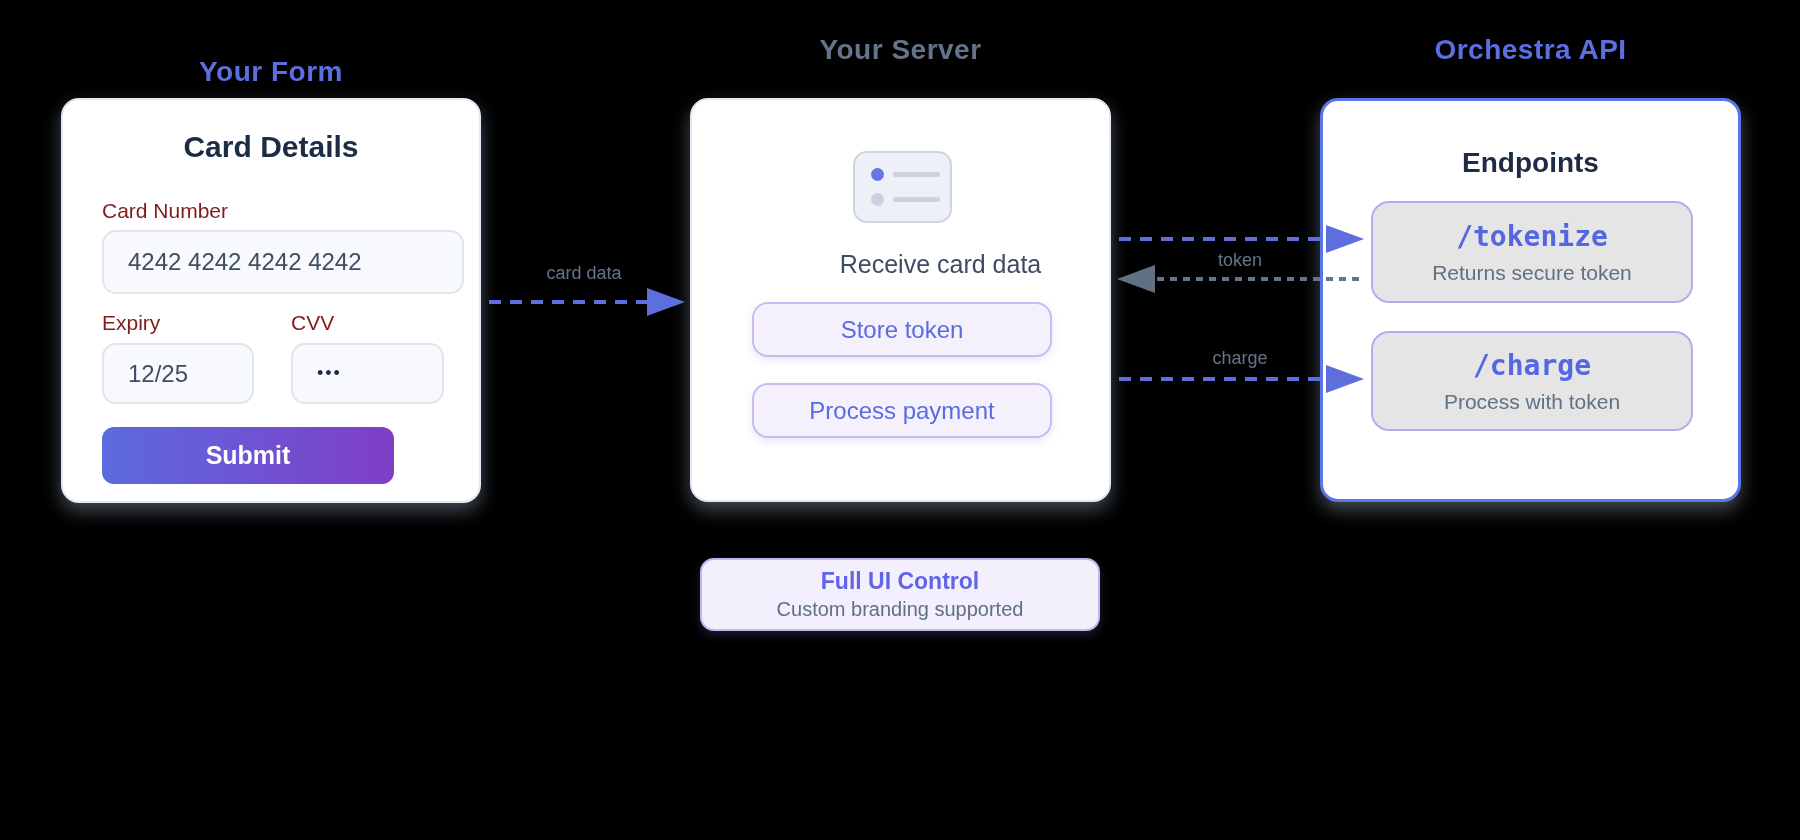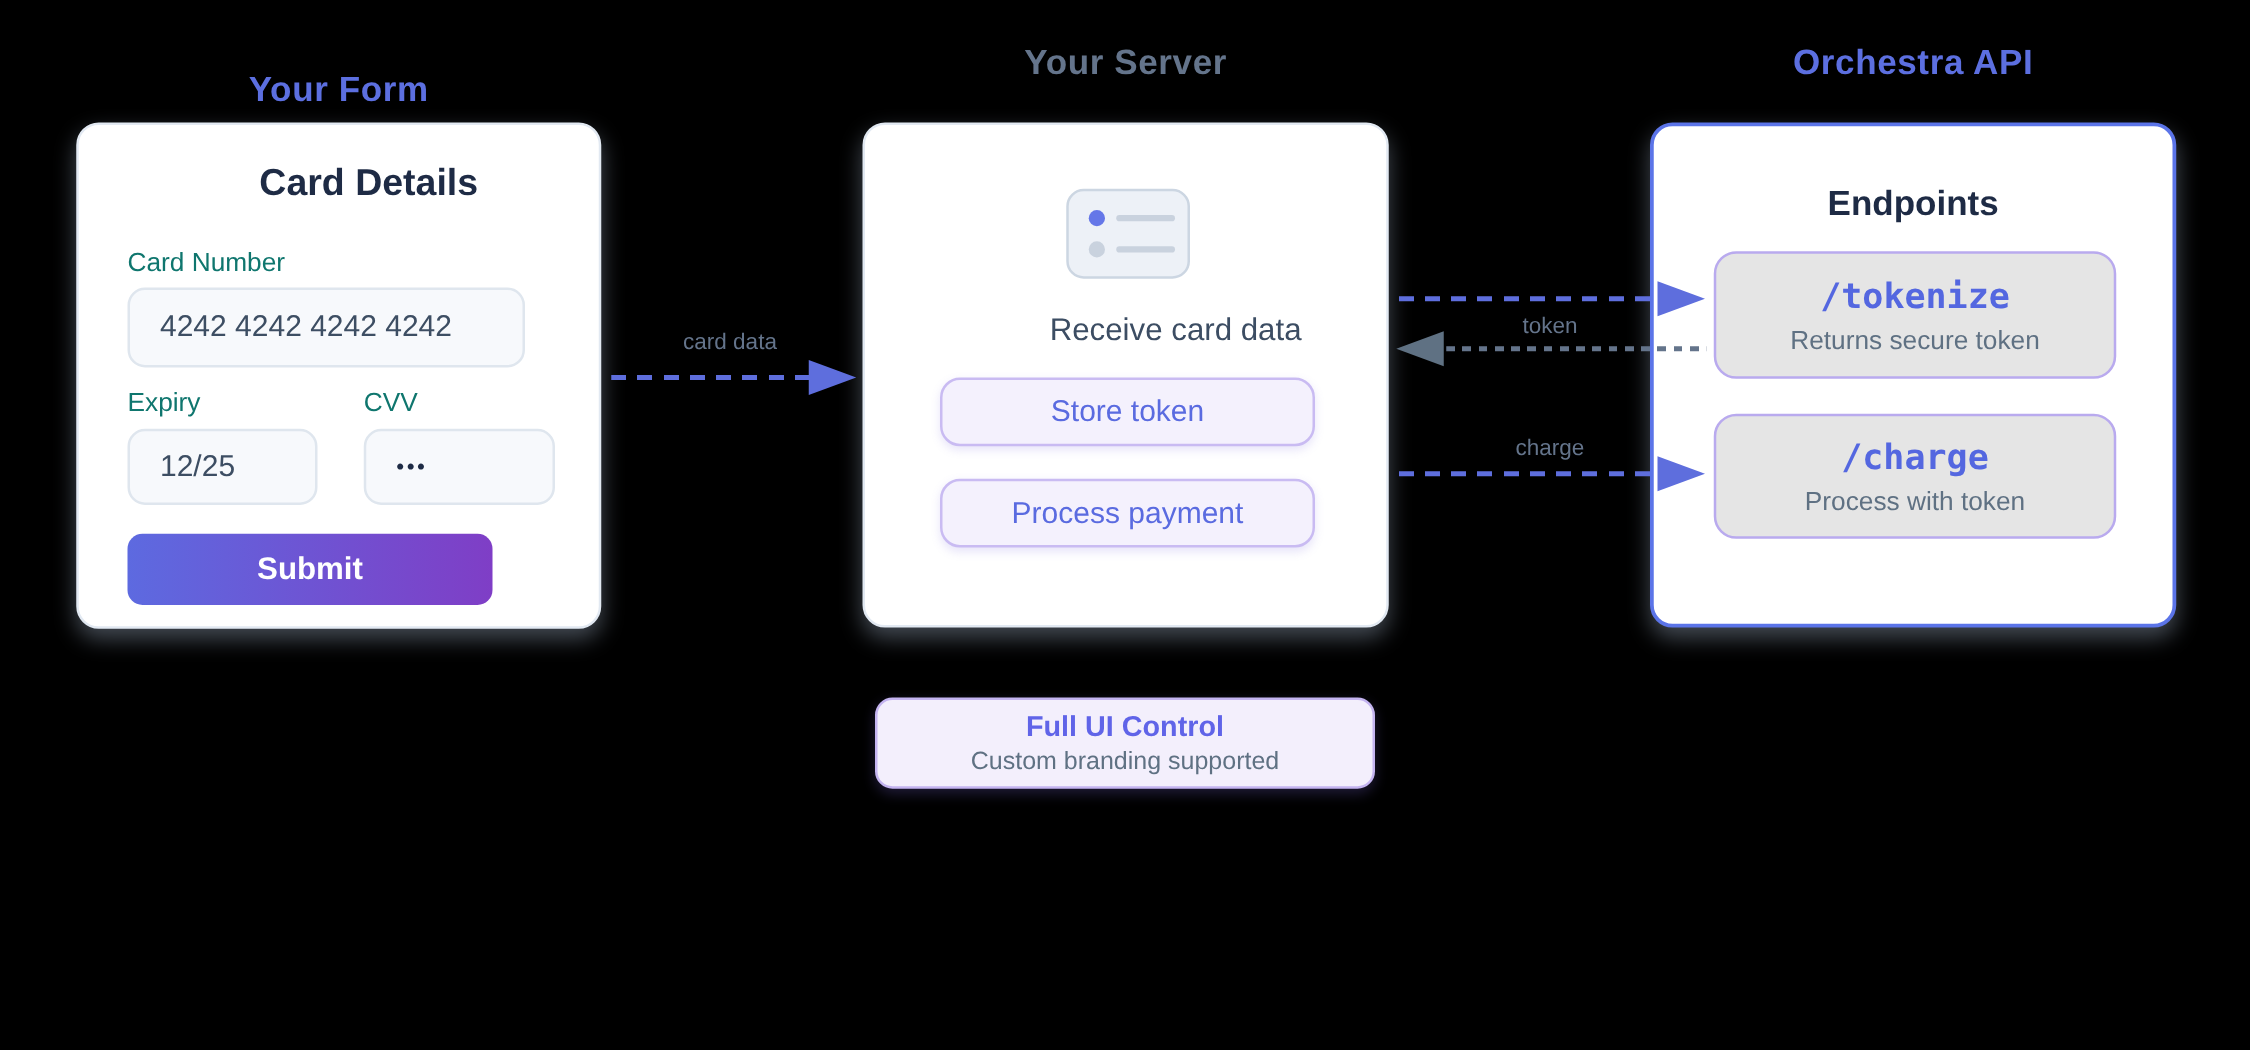--- a/index.html
+++ b/index.html
@@ -13,22 +13,22 @@
   .col-title.blue{color:#5c6fe0;}
   .col-title.gray{color:#64748b;}
 
   
   .card{position:absolute;background:#fff;border:2px solid #e2e9f2;border-radius:18px;
     box-shadow:0 8px 18px rgba(148,163,184,.45);box-sizing:border-box;}
   .card.api{border:3px solid #5b74e8;}
 
   
   .form-title{position:absolute;left:0;top:30px;width:100%;text-align:center;
-    font-size:30px;font-weight:bold;color:#1e2b45;padding-left:24px;}
-  .field-label{position:absolute;font-size:21px;color:#0f766e;}
+    font-size:30px;font-weight:bold;color:#1e2b45;}
+  .field-label{position:absolute;font-size:21px;color:#7f1d1d;}
   .input{position:absolute;background:#f7f9fc;border:2px solid #dfe6ee;border-radius:14px;
     box-sizing:border-box;display:flex;align-items:center;padding-left:24px;
     font-size:24px;color:#3d4e63;}
   .input.cvv{font-size:18px;letter-spacing:2px;color:#1e2b45;}
   .submit-btn{position:absolute;border:none;border-radius:12px;cursor:pointer;
     background:linear-gradient(90deg,#5d6ae0,#7f3ec6);
     display:flex;align-items:center;justify-content:center;
     font-family:"Liberation Sans",sans-serif;font-size:25px;font-weight:bold;color:#fff;}
 
   
@@ -80,21 +80,21 @@
 <div class="canvas">
 
   <div class="col-title blue" style="left:61px;width:420px;margin-top:22px;">Your Form</div>
   <div class="col-title gray" style="left:690px;width:421px;">Your Server</div>
   <div class="col-title blue" style="left:1320px;width:421px;">Orchestra API</div>
 
   <div class="card" style="left:61px;top:98px;width:420px;height:405px;">
     <div class="form-title">Card Details</div>
 
     <div class="field-label" style="left:39px;top:99px;">Card Number</div>
-    <div class="input" style="left:39px;top:130px;width:318px;height:64px;padding-left:24px;">4242 4242 4242 4242</div>
+    <div class="input" style="left:39px;top:130px;width:362px;height:64px;padding-left:24px;">4242 4242 4242 4242</div>
 
     <div class="field-label" style="left:39px;top:211px;">Expiry</div>
     <div class="field-label" style="left:228px;top:211px;">CVV</div>
 
     <div class="input" style="left:39px;top:243px;width:152px;height:61px;">12/25</div>
     <div class="input cvv" style="left:228px;top:243px;width:153px;height:61px;">•••</div>
 
     <button class="submit-btn" style="left:39px;top:327px;width:292px;height:57px;">Submit</button>
   </div>
 

